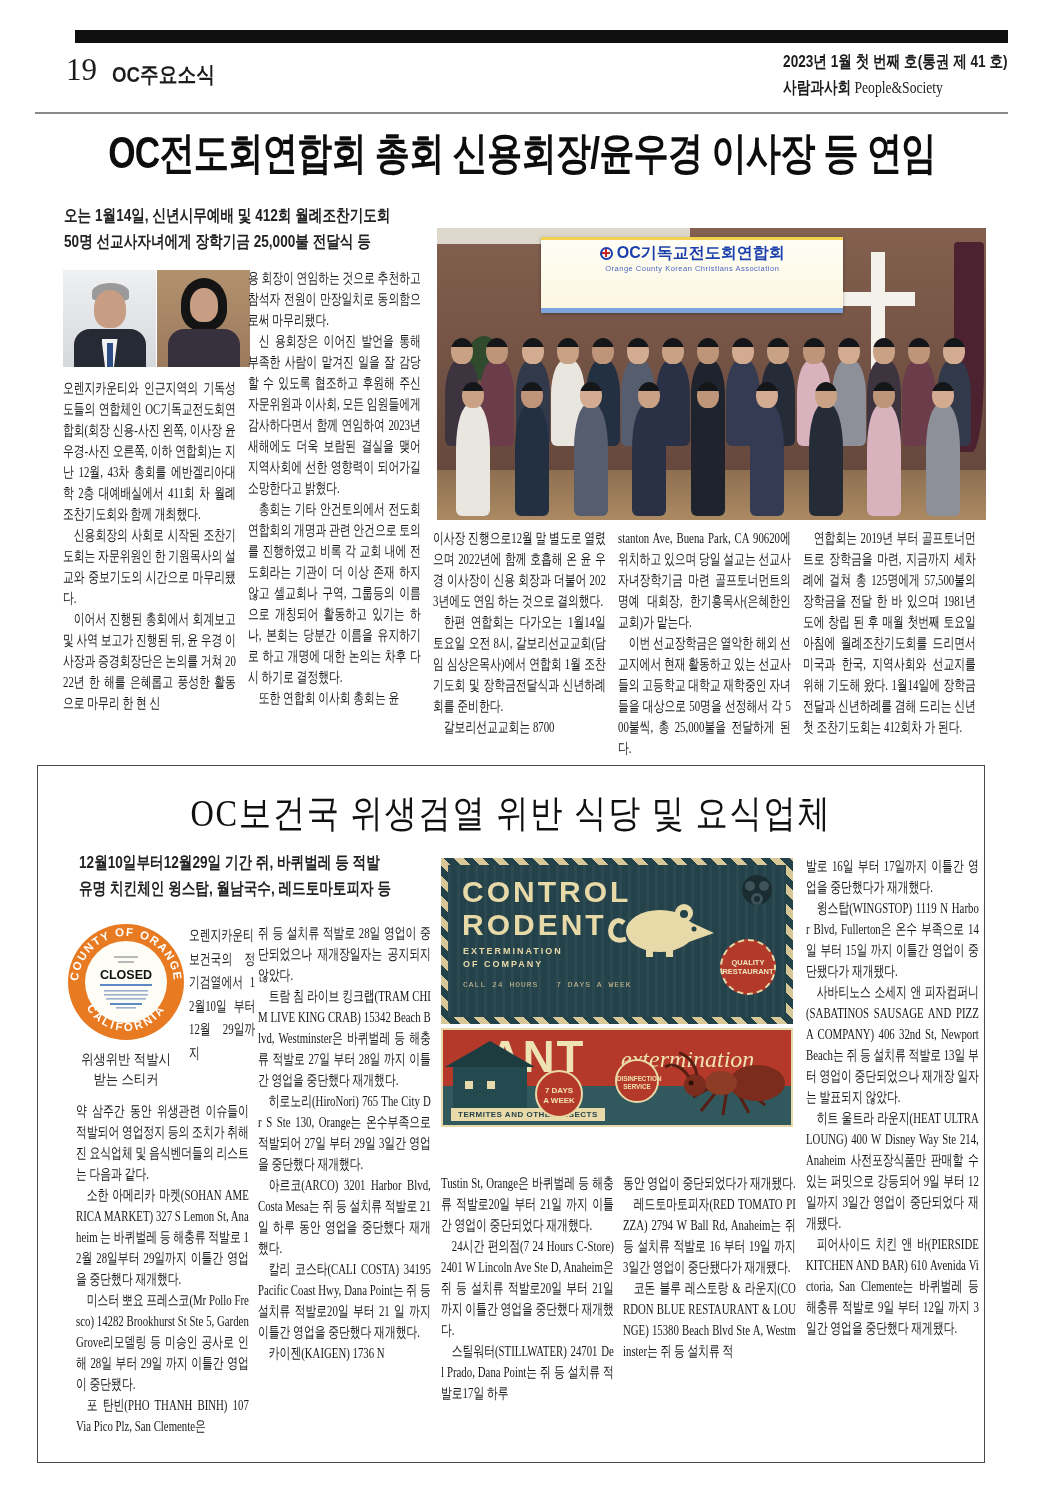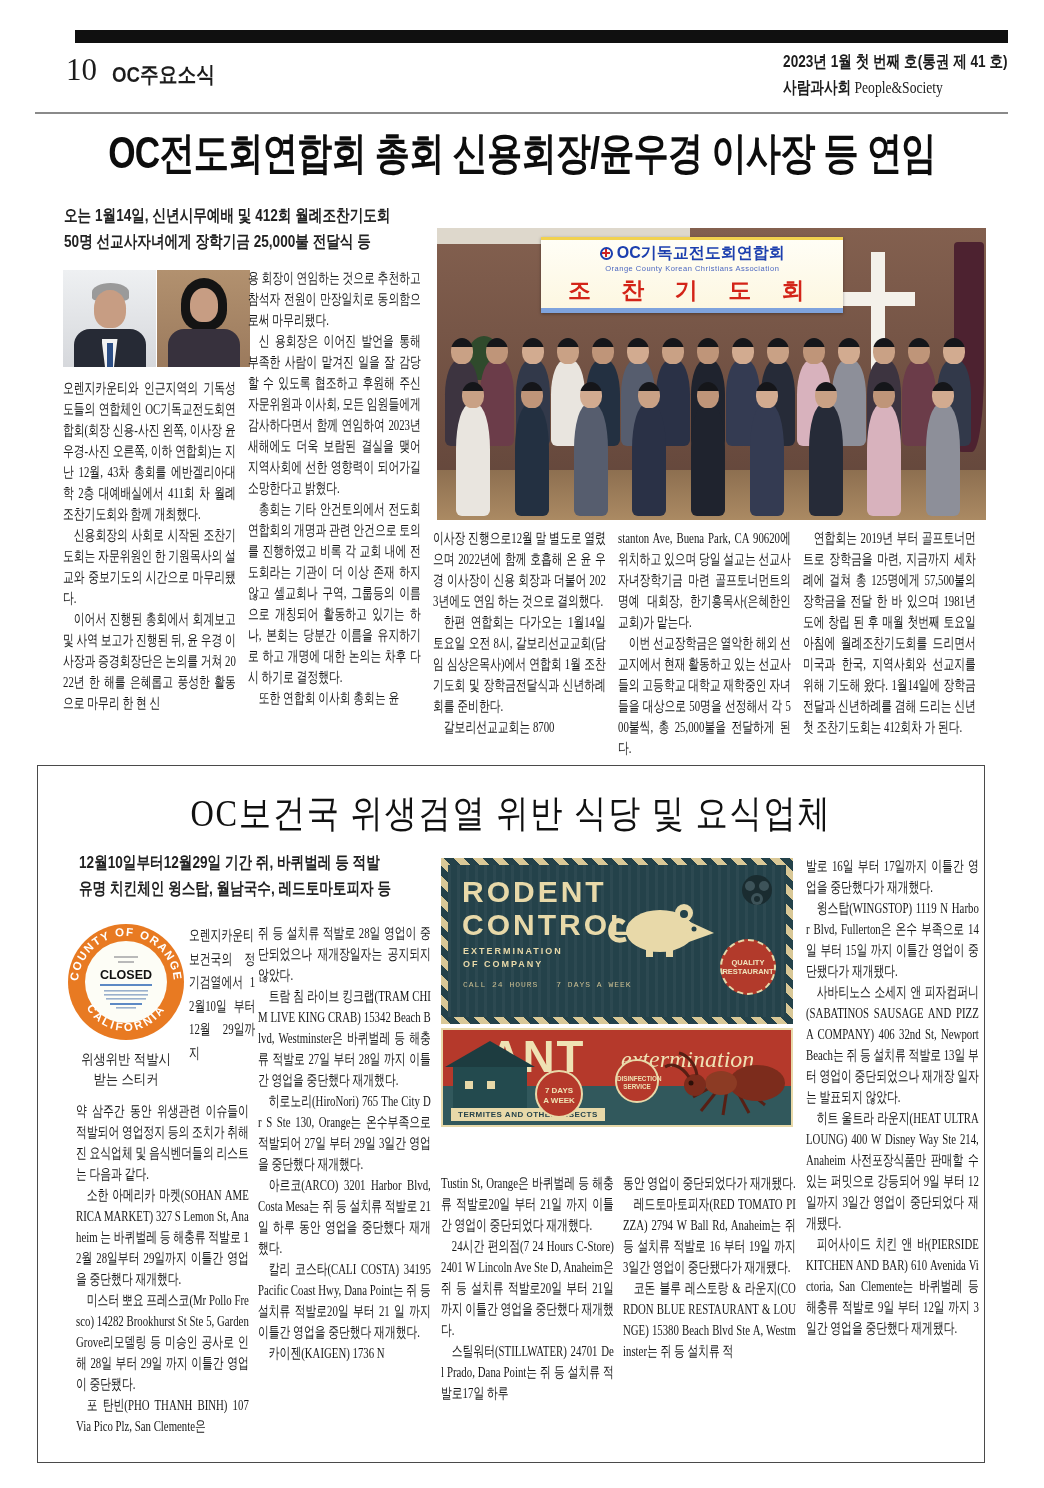--- a/index.html
+++ b/index.html
@@ -124,21 +124,21 @@
                       background:#b5392b; border:2px solid #e8d9a9; color:#efe2b4; text-align:center;
                       font-family:"Liberation Sans",sans-serif; font-weight:bold; font-size:6.3px; line-height:8px; padding-top:14px; z-index:2; }
   .ap-ant { position:absolute; right:2px; bottom:2px; }
 </style>
 </head>
 <body>
 
 <div class="page">
 
   <div class="top-bar"></div>
-  <div class="pageno">10</div>
+  <div class="pageno">19</div>
   <div class="section-title">OC주요소식</div>
   <div class="h-right">
     <div class="issue">2023년 1월 첫 번째 호(통권 제 41 호)</div>
     <div class="society">
       <span class="kr">사람과사회</span>
       <span class="en">People&amp;Society</span>
     </div>
   </div>
   <div class="header-rule"></div>
 
@@ -164,21 +164,20 @@
   <div class="group-photo">
     <div class="gp-ceiling"></div>
     <div class="gp-cross-v"></div>
     <div class="gp-cross-h"></div>
     <div class="gp-flag"></div>
     <div class="gp-plant"></div>
     <div class="gp-floor"></div>
     <div class="gp-banner">
       <div class="row1"><span class="logo"></span><span>OC기독교전도회연합회</span></div>
       <div class="row2">Orange County Korean Christians Association</div>
-      <div class="row3">조 찬 기 도 회</div>
     </div>
     <div>
         <div class="person" style="left: 1.5%; bottom: 74px; height: 86px; background: rgb(61, 52, 64);">
           <div class="phead" style="background: linear-gradient(rgb(21, 22, 26) 0px, rgb(21, 22, 26) 36%, rgb(201, 161, 133) 36%);"></div>
         </div>
         <div class="person" style="left: 7.9%; bottom: 74px; height: 86px; background: rgb(107, 60, 73);">
           <div class="phead" style="background: linear-gradient(rgb(21, 22, 26) 0px, rgb(21, 22, 26) 36%, rgb(191, 149, 121) 36%);"></div>
         </div>
         <div class="person" style="left: 14.3%; bottom: 74px; height: 86px; background: rgb(50, 57, 74);">
           <div class="phead" style="background: linear-gradient(rgb(21, 22, 26) 0px, rgb(21, 22, 26) 36%, rgb(210, 171, 144) 36%);"></div>
@@ -339,22 +338,22 @@
         <p>발로 16일 부터 17일까지 이틀간 영업을 중단했다가 재개했다.</p>
         <p>윙스탑(WINGSTOP) 1119 N Harbor Blvd, Fullerton은 온수 부족으로 14일 부터 15일 까지 이틀간 영업이 중단됐다가 재개됐다.</p>
         <p>사바티노스 소세지 앤 피자컴퍼니(SABATINOS SAUSAGE AND PIZZA COMPANY) 406 32nd St, Newport Beach는 쥐 등 설치류 적발로 13일 부터 영업이 중단되었으나 재개장 일자는 발표되지 않았다.</p>
         <p>히트 울트라 라운지(HEAT ULTRA LOUNG) 400 W Disney Way Ste 214, Anaheim 사전포장식품만 판매할 수있는 퍼밋으로 강등되어 9일 부터 12일까지 3일간 영업이 중단되었다 재개됐다.</p>
         <p>피어사이드 치킨 앤 바(PIERSIDE KITCHEN AND BAR) 610 Avenida Victoria, San Clemente는 바퀴벌레 등 해충류 적발로 9일 부터 12일 까지 3일간 영업을 중단했다 재게됐다.</p>
       </div>
 
     <div class="posters">
       <div class="poster-rodent">
         <div class="rp-inner">
+          <div class="rp-title">CONTROL</div>
           <div class="rp-title">RODENT</div>
-          <div class="rp-title">CONTROL</div>
           <div class="rp-sub">
             <div>EXTERMINATION</div>
             <div>OF COMPANY</div>
           </div>
           <div class="rp-hours">
             <span>CALL 24 HOURS</span>
             <span>7 DAYS A WEEK</span>
           </div>
           <div class="rp-mask">
             <svg width="42" height="42" viewBox="0 0 42 42">

